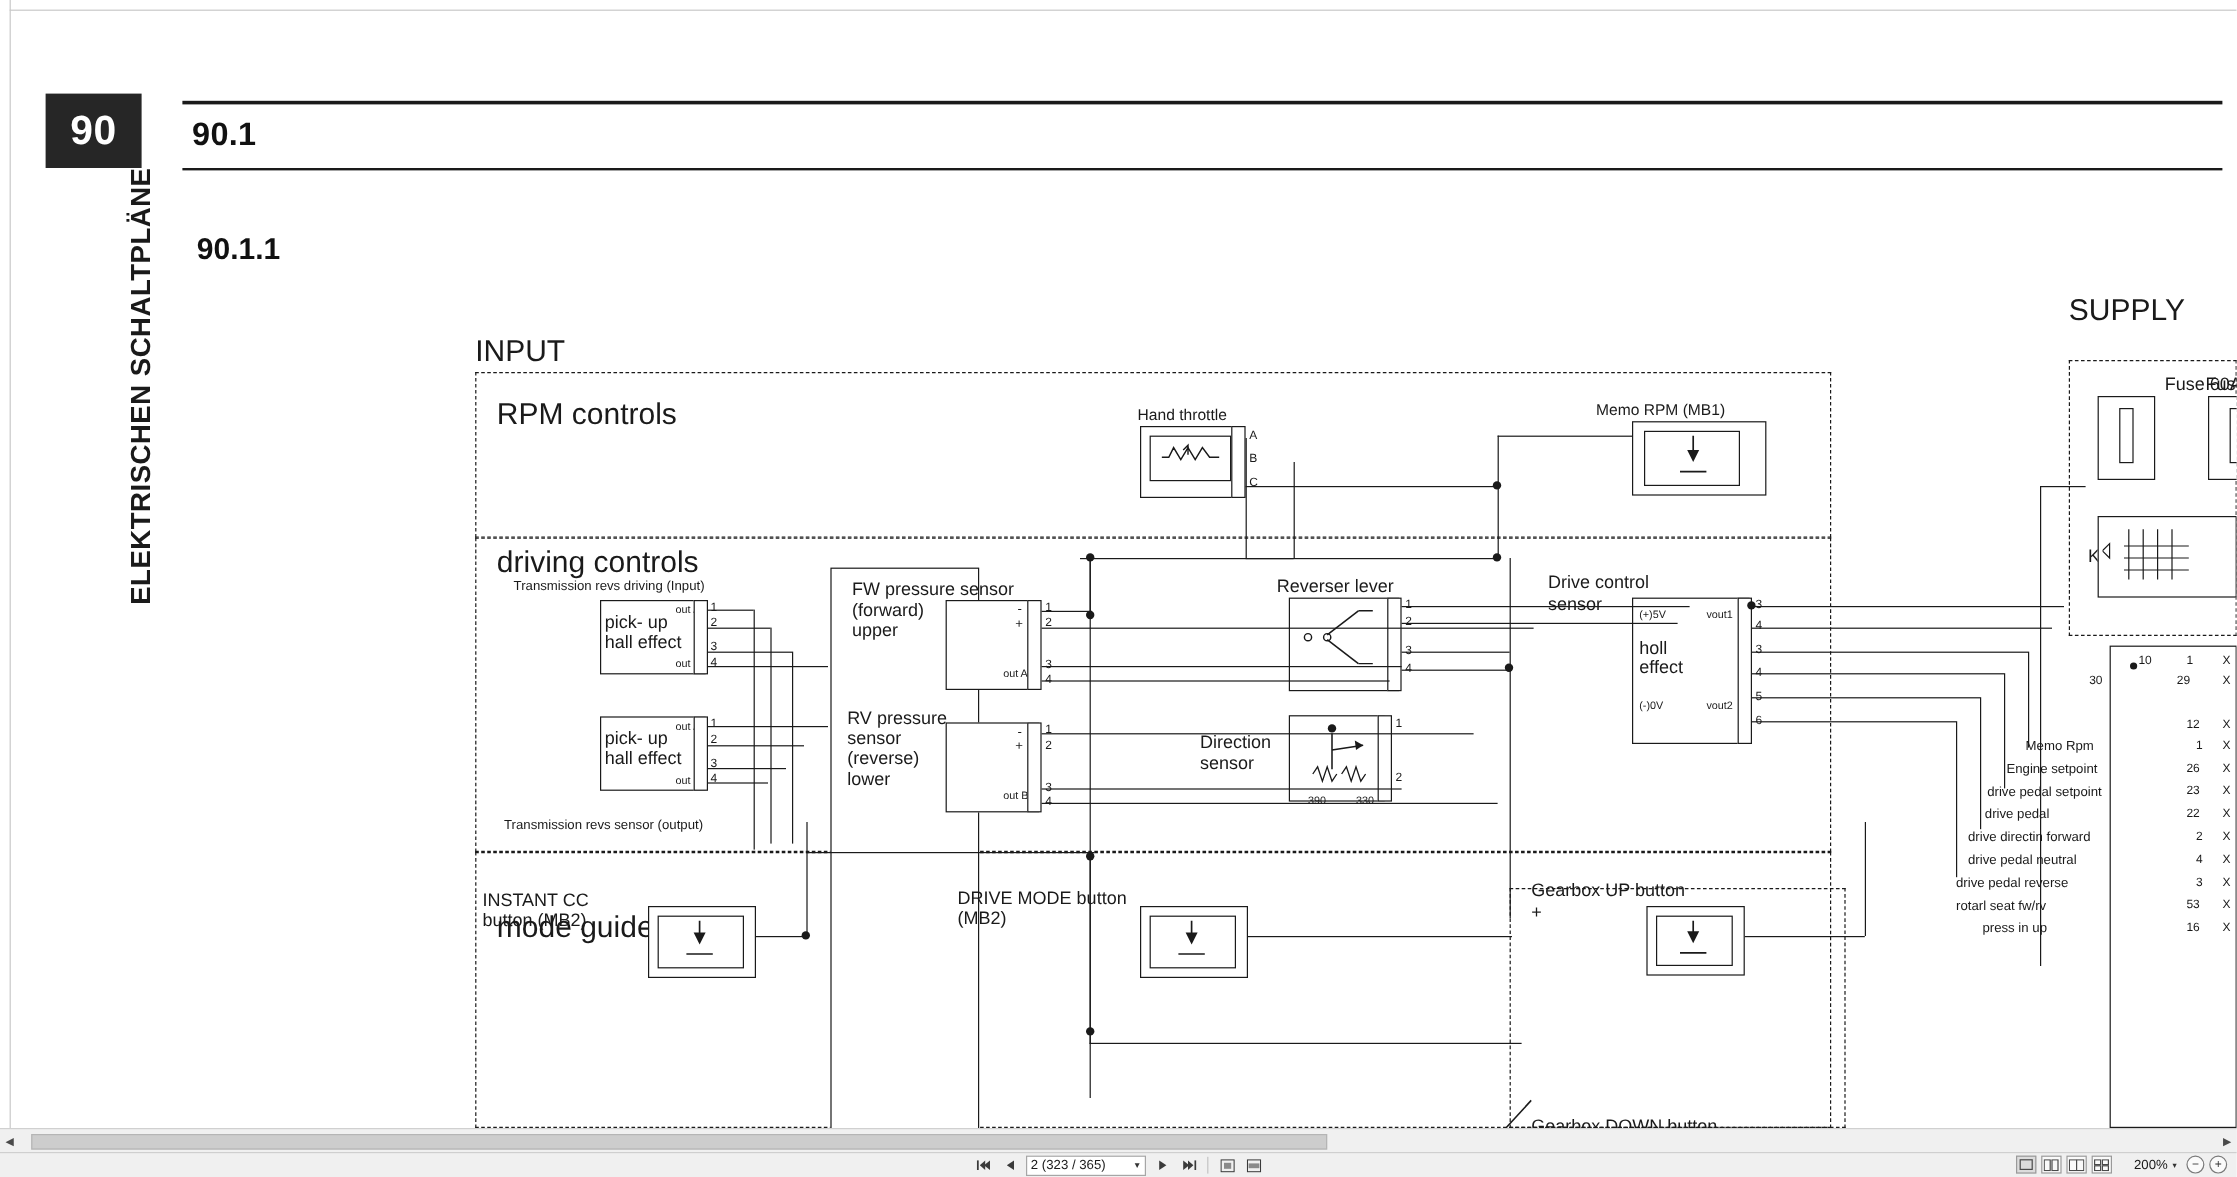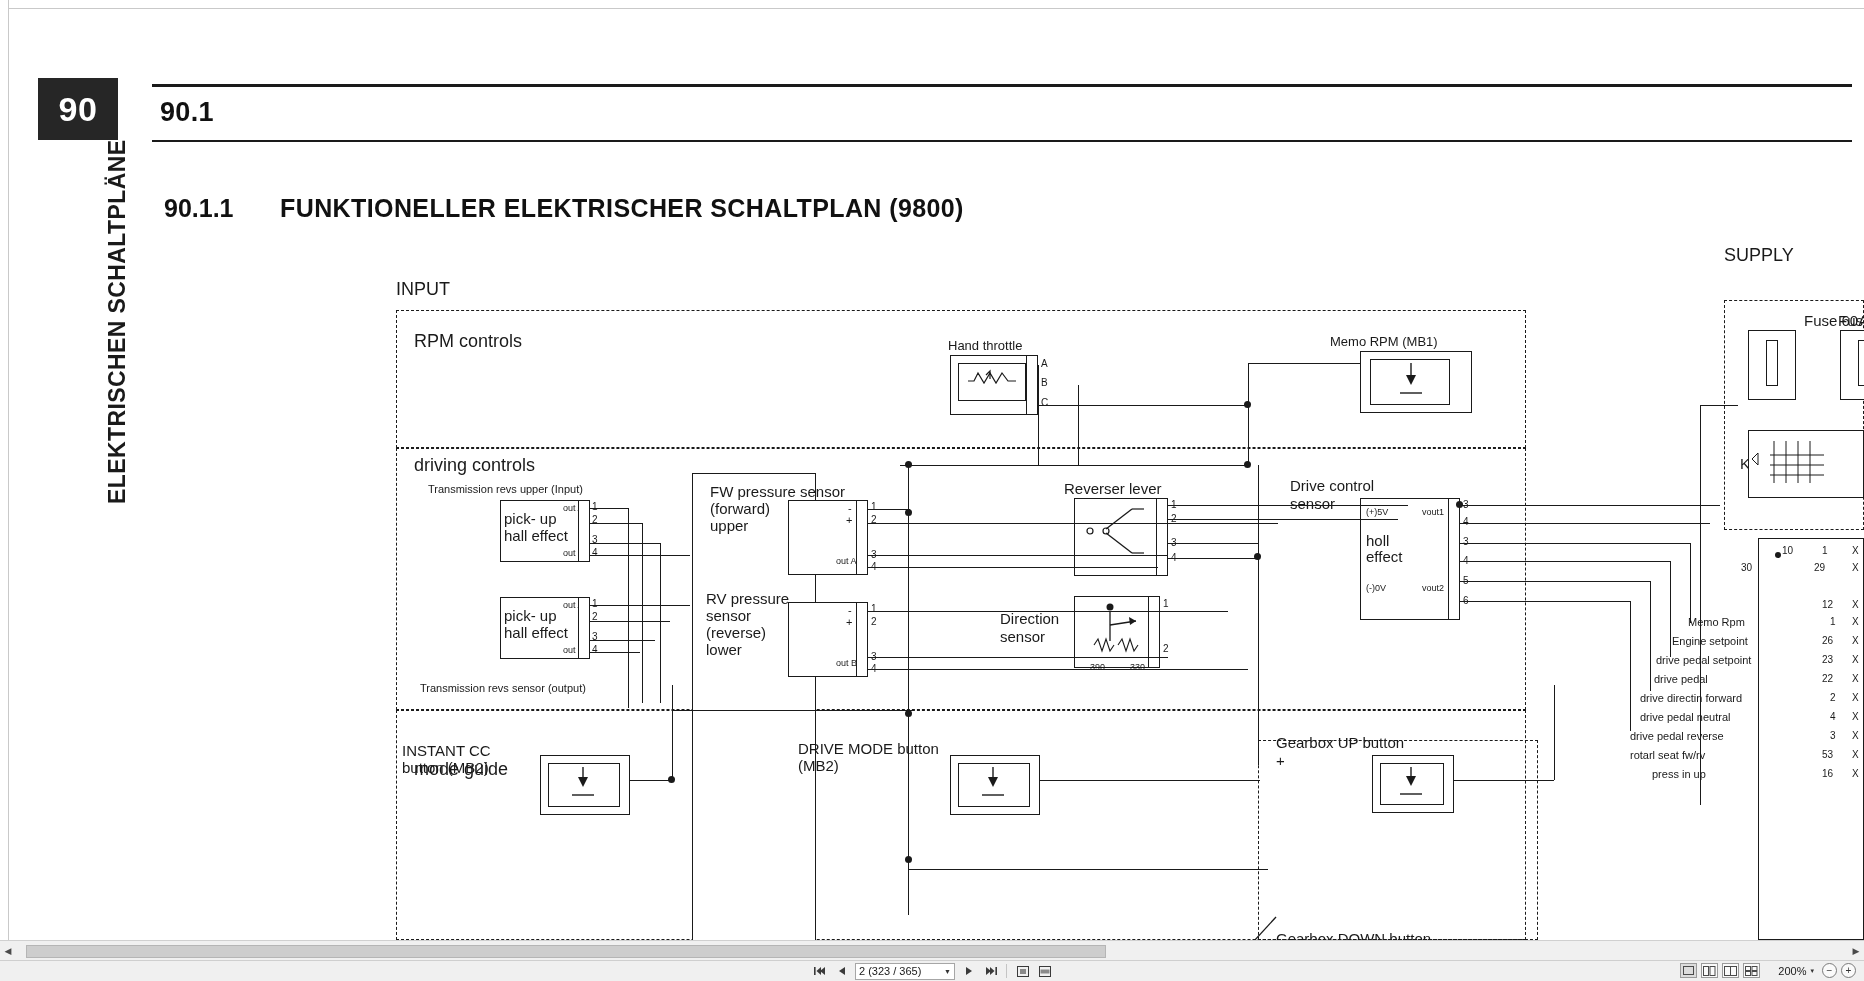--- a/index.html
+++ b/index.html
@@ -114,21 +114,21 @@
     position: absolute;
     left: 0; top: 255px;
     width: 1864px; height: 690px;
   }
   .lbl {
     position: absolute;
     color: #1a1a1a;
     font-family: "Liberation Sans", sans-serif;
     white-space: pre;
   }
-  .lbl-xl { font-size: 18px; }
+  .lbl-xl { font-size: 25px; }
   .lbl-md { font-size: 15px; }
   .lbl-sm { font-size: 13px; }
   .lbl-xs { font-size: 11px; }
   .lbl-xxs { font-size: 9px; }
 
   .box {
     position: absolute;
     border: 1.4px solid #1a1a1a;
     background: #ffffff;
   }
@@ -284,21 +284,20 @@
     <div class="page-border-top"></div>
 
     <div class="chapter-badge">90</div>
     <div class="side-tab">
       <div class="side-tab-text">ELEKTRISCHEN SCHALTPLÄNE</div>
     </div>
     <div class="rule-top"></div>
     <div class="rule-bottom"></div>
     <div class="h1-num">90.1</div>
     <div class="h2-num">90.1.1</div>
-    <div class="h2-title">FUNKTIONELLER ELEKTRISCHER SCHALTPLAN (9800)</div>
 
     <div id="schematic">
 
       <div class="lbl lbl-xl" style="left:396px; top:24px;">INPUT</div>
       <div class="lbl lbl-xl" style="left:1724px; top:-10px;">SUPPLY</div>
 
       <div class="dashed" style="left:396px; top:55px; width:1130px; height:138px;"></div>
       <div class="dashed" style="left:396px; top:193px; width:1130px; height:262px;"></div>
       <div class="dashed" style="left:396px; top:455px; width:1130px; height:230px;"></div>
       <div class="dashed" style="left:1724px; top:45px; width:140px; height:230px;"></div>
@@ -321,21 +320,21 @@
 
       <div class="lbl lbl-sm" style="left:1330px; top:79px;">Memo RPM (MB1)</div>
       <div class="box" style="left:1360px; top:96px; width:112px; height:62px;"></div>
       <div class="box-thin" style="left:1370px; top:104px; width:80px; height:46px;"></div>
       <svg style="position:absolute;left:1398px;top:108px;" width="26" height="38">
         <line x1="13" y1="0" x2="13" y2="20" stroke="#1a1a1a" stroke-width="1.4"></line>
         <polygon points="13,22 8,12 18,12" fill="#1a1a1a"></polygon>
         <line x1="2" y1="30" x2="24" y2="30" stroke="#1a1a1a" stroke-width="1.4"></line>
       </svg>
 
-      <div class="lbl lbl-xs" style="left:428px; top:228px;">Transmission revs upper (Input)</div>
+      <div class="lbl lbl-xs" style="left:428px; top:228px;">Transmission revs driving (Input)</div>
       <div class="box" style="left:500px; top:245px; width:88px; height:62px;"></div>
       <div class="lbl lbl-md" style="left:504px; top:255px; line-height:17px;">pick- up
 hall effect</div>
       <div class="lbl lbl-xxs" style="left:563px; top:248px;">out A</div>
       <div class="lbl lbl-xxs" style="left:563px; top:293px;">out B</div>
       <div class="box-thin" style="left:578px; top:245px; width:12px; height:62px;"></div>
       <div class="pinnum" style="left:592px; top:246px;">1</div>
       <div class="pinnum" style="left:592px; top:259px;">2</div>
       <div class="pinnum" style="left:592px; top:279px;">3</div>
       <div class="pinnum" style="left:592px; top:292px;">4</div>

